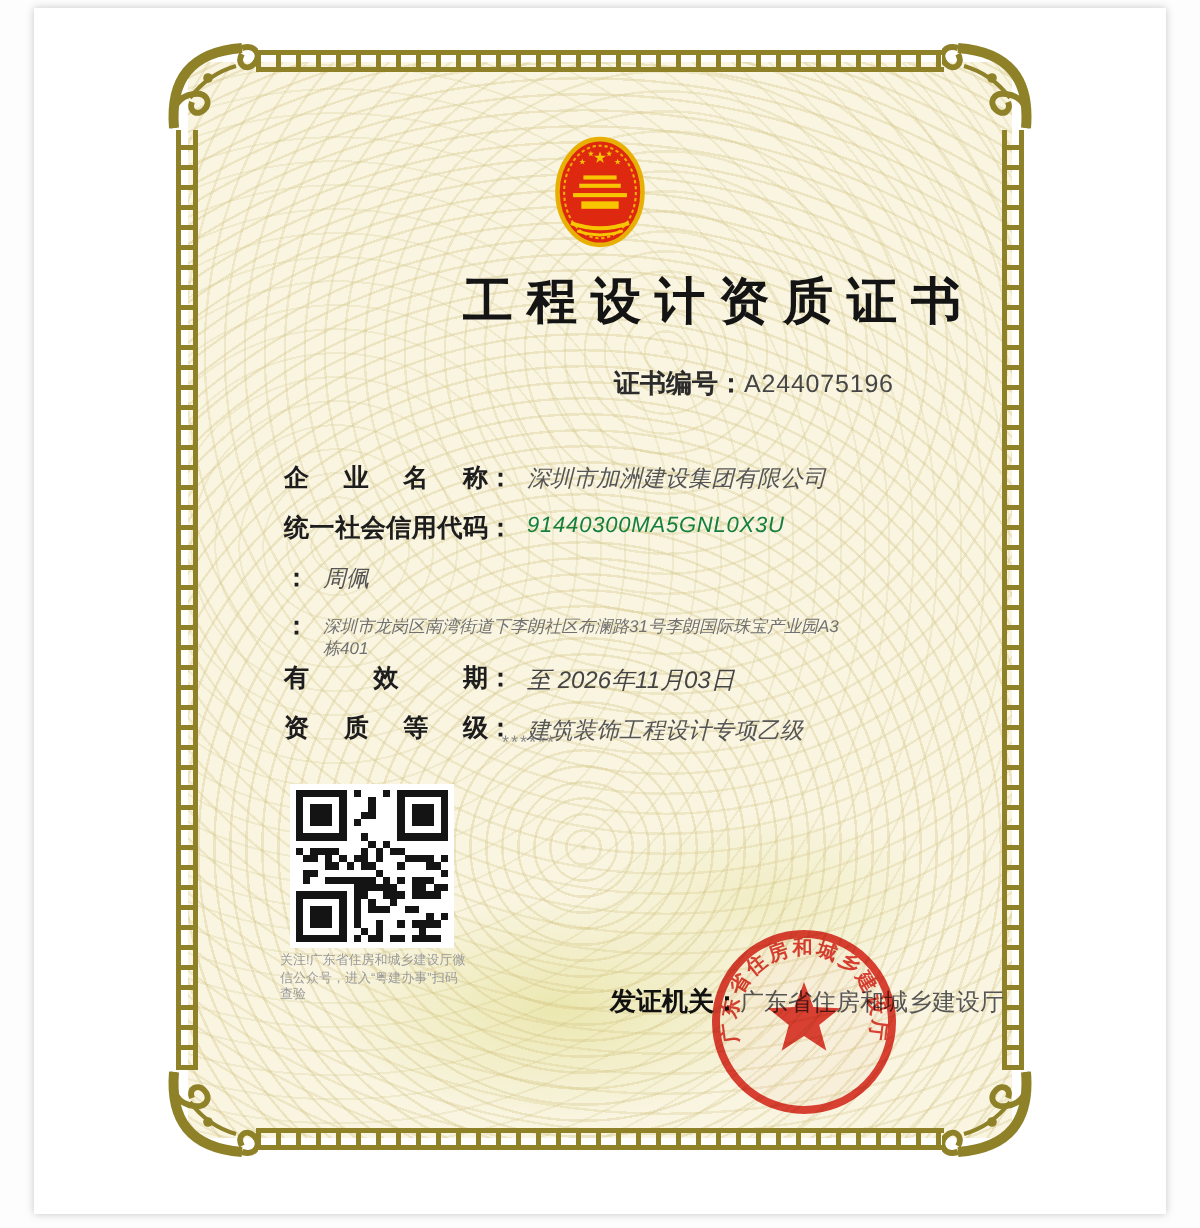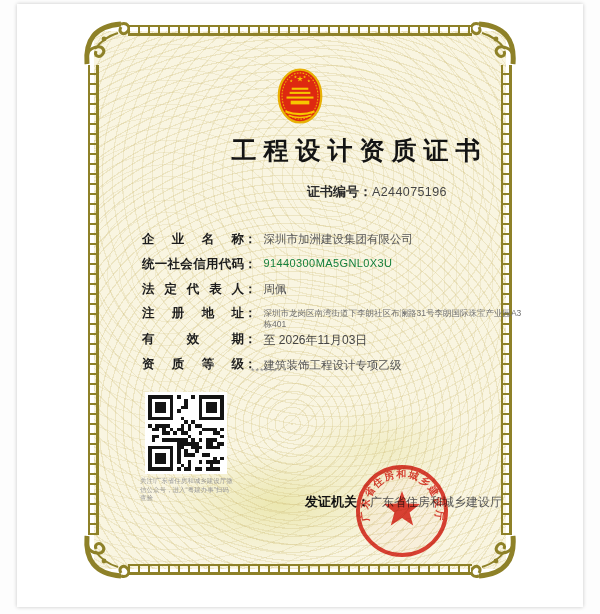--- a/index.html
+++ b/index.html
@@ -43,21 +43,21 @@
     font-size:25px; font-weight:bold; color:#141414; letter-spacing:7px; text-indent:7px; }
   .certno { position:absolute; left:307px; top:183px; font-size:13px; color:#333; }
   .certno .lbl { font-weight:bold; color:#2b2b2b; }
   .certno .num { font-size:12.5px; color:#454545; letter-spacing:.4px; }
 
   
   .row { position:absolute; left:142px; display:flex; align-items:flex-start; }
   .flabel { display:inline-block; width:102px; font-size:12.5px; font-weight:bold; color:#1d1d1d;
     text-align:justify; text-align-last:justify; }
   .colon { font-size:12.5px; font-weight:bold; color:#1d1d1d; }
-  .fval { margin-left:7px; font-size:11.5px; color:#555; padding-top:1px; }
+  .fval { margin-left:7px; font-size:11.5px; color:#555; padding-top:1px;font-style:italic; }
   .val-code { font-size:11px; color:#15803d; letter-spacing:.4px; }
   .val-addr { width:262px; font-size:8.5px; line-height:10.5px; color:#707070; padding-top:3px; }
   .val-valid { font-size:12px; color:#444; }
   .mask { position:absolute; left:251px; top:365px; font-size:9px; color:#8a8a8a; letter-spacing:1px; }
 
   
   .qr { position:absolute; left:145px; top:392px; width:82px; height:82px; background:#fff; padding:3px; }
   .qr svg { width:100%; height:100%; shape-rendering:crispEdges; }
   .qr-cap { position:absolute; left:140px; top:477px; width:118px; font-size:6.5px; line-height:8.5px; color:#9a9a9a; }
   .qr-cap span { display:block; }
@@ -143,26 +143,24 @@
       <span class="flabel">企业名称</span>
         <span class="colon">：</span>
       <span class="fval">深圳市加洲建设集团有限公司</span>
     </div>
     <div class="row" style="left:125px; top:252px;">
       <span class="flabel">统一社会信用代码</span>
         <span class="colon">：</span>
       <span class="fval val-code">91440300MA5GNL0X3U</span>
     </div>
     <div class="row" style="left:125px; top:277px;">
-      <span class="flabel">法定代表人</span>
         <span class="colon">：</span>
       <span class="fval">周佩</span>
     </div>
     <div class="row" style="left:125px; top:301px;">
-      <span class="flabel">注册地址</span>
         <span class="colon">：</span>
       <span class="fval val-addr">深圳市龙岗区南湾街道下李朗社区布澜路31号李朗国际珠宝产业园A3栋401</span>
     </div>
     <div class="row" style="left:125px; top:327px;">
       <span class="flabel">有效期</span>
         <span class="colon">：</span>
       <span class="fval val-valid">至 2026年11月03日</span>
     </div>
     <div class="row" style="left:125px; top:352px;align-items:flex-end;">
       <span class="flabel">资质等级</span>

